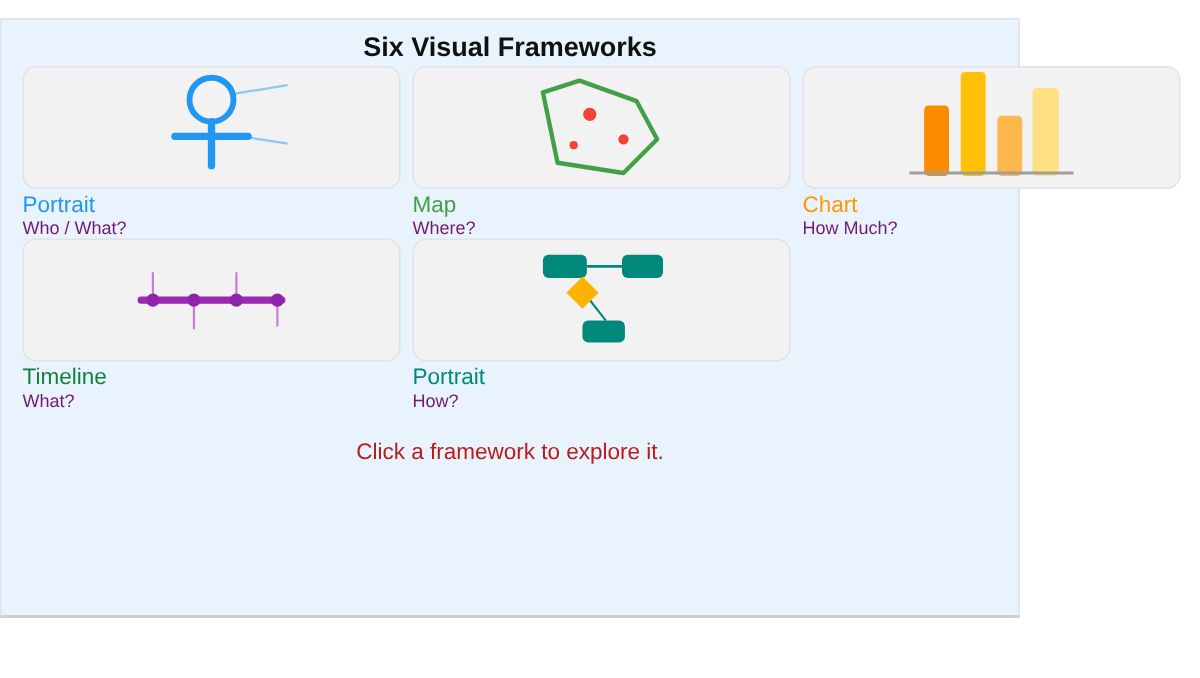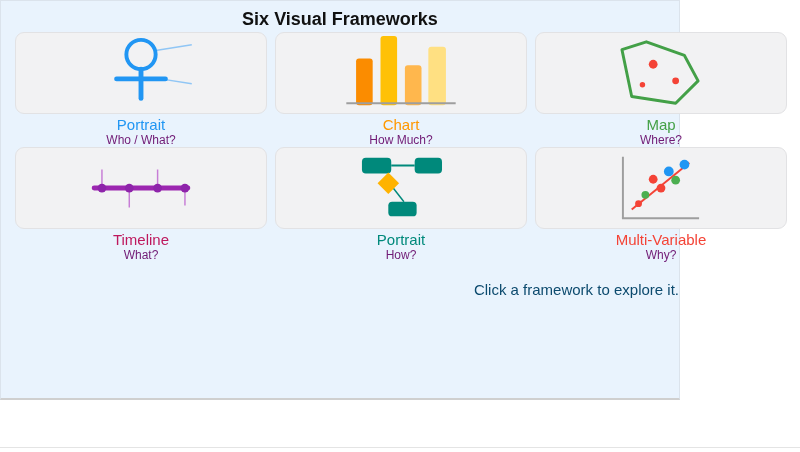--- a/index.html
+++ b/index.html
@@ -7,35 +7,36 @@
   body {
     width:800px; height:452px; overflow:hidden;
     background:#ffffff;
     font-family:"Liberation Sans", sans-serif;
   }
   .panel {
     width:680px; height:400px;
     background:#e9f3fd;
     border:1px solid #dbe3ec;
     border-bottom:2px solid #cfcfcf;
+    margin-top:12px;
   }
   .page-title {
     margin:0; padding-top:7px;
     text-align:center;
     font-size:18px; font-weight:bold; color:#111;
     line-height:22px;
   }
   .grid {
     display:grid;
     grid-template-columns:repeat(3, 252px);
     column-gap:8px;
     margin:2px 0 0 14px;
   }
   .cell {
-    display:flex; flex-direction:column; align-items:center;
+    display:flex; flex-direction:column; 
     height:115px;
     cursor:pointer;
   }
   .iconbox {
     position:relative;
     width:252px; height:85px;
     background:#f2f2f3;
     border:1px solid #e2e2e4;
     border-radius:9px;
     overflow:hidden;
@@ -45,22 +46,22 @@
     margin-top:3px;
     font-size:15px; line-height:16px;
   }
   .fw-question {
     margin-top:1px;
     font-size:12px; line-height:13px;
     color:#701a75;
   }
   .hint {
     margin:19px 0 0 0;
-    text-align:right;
-    font-size:15px; color:#0c4a6e;
+    text-align:center;
+    font-size:15px; color:#b91c1c;
   }
   .footer {
     width:800px; height:48px;
     background:#ffffff;
     border-bottom:1px solid #e4e4e4;
   }
 </style>
 </head>
 <body>
 
@@ -79,94 +80,76 @@
           <line x1="101" y1="47" x2="151" y2="47" stroke="#2196F3" stroke-width="5" stroke-linecap="round"></line>
         </svg>
       </div>
       <div class="fw-label" style="color: rgb(33, 150, 243);">Portrait</div>
       <div class="fw-question">Who / What?</div>
     </div>
 
     <div class="cell">
       <div class="iconbox">
         <svg width="250" height="83" viewBox="0 0 252 85">
+          <polygon points="86,17 111,9 150,23 164,49 141,72 96,65" fill="none" stroke="#43A047" stroke-width="3" stroke-linejoin="round"></polygon>
+          <circle cx="118" cy="32" r="4.5" fill="#F44336"></circle>
+          <circle cx="107" cy="53" r="2.8" fill="#F44336"></circle>
+          <circle cx="141" cy="49" r="3.5" fill="#F44336"></circle>
+        </svg>
+      </div>
+      <div class="fw-label" style="color: rgb(67, 160, 71);">Map</div>
+      <div class="fw-question">Where?</div>
+    </div>
+
+    <div class="cell">
+      <div class="iconbox">
+        <svg width="250" height="83" viewBox="0 0 252 85">
           <rect x="80" y="26" width="17" height="48" rx="3" fill="#FB8C00"></rect>
           <rect x="105" y="3" width="17" height="71" rx="3" fill="#FFC107"></rect>
           <rect x="130" y="33" width="17" height="41" rx="3" fill="#FFB74D"></rect>
           <rect x="154" y="14" width="18" height="60" rx="3" fill="#FFE082"></rect>
           <line x1="70" y1="72" x2="182" y2="72" stroke="#9E9E9E" stroke-width="2"></line>
         </svg>
       </div>
       <div class="fw-label" style="color: rgb(255, 152, 0);">Chart</div>
       <div class="fw-question">How Much?</div>
-    </div>
-
-    <div class="cell">
-      <div class="iconbox">
-        <svg width="250" height="83" viewBox="0 0 252 85">
-          <polygon points="86,17 111,9 150,23 164,49 141,72 96,65" fill="none" stroke="#43A047" stroke-width="3" stroke-linejoin="round"></polygon>
-          <circle cx="118" cy="32" r="4.5" fill="#F44336"></circle>
-          <circle cx="107" cy="53" r="2.8" fill="#F44336"></circle>
-          <circle cx="141" cy="49" r="3.5" fill="#F44336"></circle>
-        </svg>
-      </div>
-      <div class="fw-label" style="color: rgb(67, 160, 71);">Map</div>
-      <div class="fw-question">Where?</div>
     </div>
 
     <div class="cell">
       <div class="iconbox">
         <svg width="250" height="83" viewBox="0 0 252 85">
           <line x1="86" y1="22" x2="86" y2="41" stroke="#c77dd6" stroke-width="1.5"></line>
           <line x1="114" y1="41" x2="114" y2="61" stroke="#c77dd6" stroke-width="1.5"></line>
           <line x1="143" y1="22" x2="143" y2="41" stroke="#c77dd6" stroke-width="1.5"></line>
           <line x1="171" y1="41" x2="171" y2="59" stroke="#c77dd6" stroke-width="1.5"></line>
           <line x1="78" y1="41" x2="174" y2="41" stroke="#9C27B0" stroke-width="5" stroke-linecap="round"></line>
           <circle cx="86" cy="41" r="4.5" fill="#8E24AA"></circle>
           <circle cx="114" cy="41" r="4.5" fill="#8E24AA"></circle>
           <circle cx="143" cy="41" r="4.5" fill="#8E24AA"></circle>
           <circle cx="171" cy="41" r="4.5" fill="#8E24AA"></circle>
         </svg>
       </div>
-      <div class="fw-label" style="color: #be185d;">Timeline</div>
+      <div class="fw-label" style="color: #15803d;">Timeline</div>
       <div class="fw-question">What?</div>
     </div>
 
     <div class="cell">
       <div class="iconbox">
         <svg width="250" height="83" viewBox="0 0 252 85">
           <line x1="116" y1="18" x2="140" y2="18" stroke="#00897B" stroke-width="2"></line>
           <line x1="118" y1="41" x2="129" y2="55" stroke="#00897B" stroke-width="1.5"></line>
           <rect x="86" y="10" width="30" height="16" rx="4" fill="#00897B"></rect>
           <rect x="140" y="10" width="28" height="16" rx="4" fill="#00897B"></rect>
           <rect x="113" y="55" width="29" height="15" rx="4" fill="#00897B"></rect>
           <polygon points="113,25 124,36 113,47 102,36" fill="#FFB300"></polygon>
         </svg>
       </div>
       <div class="fw-label" style="color: rgb(0, 137, 123);">Portrait</div>
       <div class="fw-question">How?</div>
     </div>
 
-    <div class="cell">
-      <div class="iconbox">
-        <svg width="250" height="83" viewBox="0 0 252 85">
-          <line x1="87" y1="9" x2="87" y2="72" stroke="#9E9E9E" stroke-width="2"></line>
-          <line x1="86" y1="72" x2="165" y2="72" stroke="#9E9E9E" stroke-width="2"></line>
-          <line x1="96" y1="63" x2="155" y2="15" stroke="#F44336" stroke-width="2"></line>
-          <circle cx="103" cy="57" r="3.5" fill="#F44336"></circle>
-          <circle cx="110" cy="48" r="4" fill="#4CAF50"></circle>
-          <circle cx="118" cy="32" r="4.5" fill="#F44336"></circle>
-          <circle cx="126" cy="41" r="4.5" fill="#F44336"></circle>
-          <circle cx="134" cy="24" r="5" fill="#2196F3"></circle>
-          <circle cx="141" cy="33" r="4.5" fill="#4CAF50"></circle>
-          <circle cx="150" cy="17" r="5" fill="#2196F3"></circle>
-        </svg>
-      </div>
-      <div class="fw-label" style="color: rgb(244, 67, 54);">Multi-Variable</div>
-      <div class="fw-question">Why?</div>
-    </div>
 
   </div>
 
   <p class="hint">Click a framework to explore it.</p>
 </div>
 
 <div class="footer"></div>
 
 </body></html>

